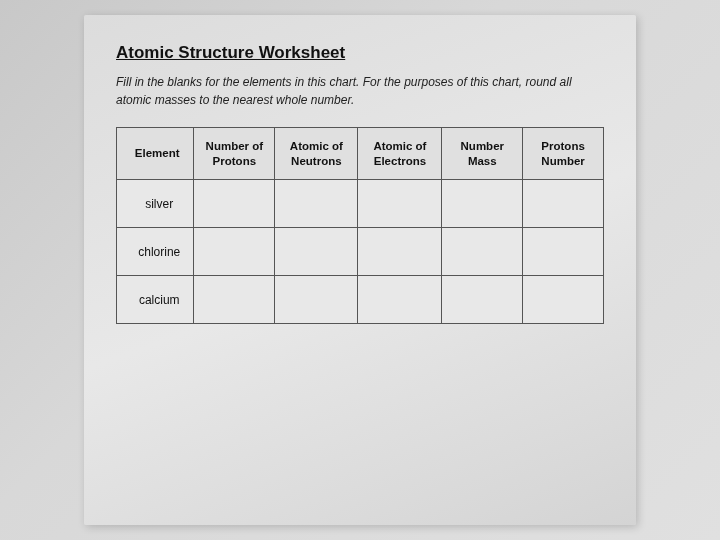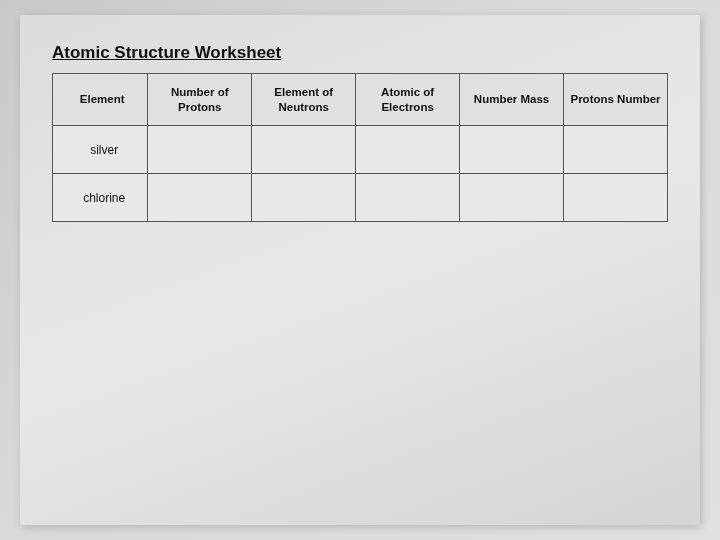--- a/index.html
+++ b/index.html
@@ -8,21 +8,21 @@
       width: 720px;
       height: 540px;
       background: linear-gradient(135deg, #c8c8c8 0%, #d8d8d8 40%, #e0e0e0 100%);
       font-family: Arial, sans-serif;
       display: flex;
       align-items: center;
       justify-content: center;
     }
 
     .slide {
-      width: 680px;
+      width: 552px;
       height: 510px;
       background: #e8e8e8;
       background: linear-gradient(160deg, #dcdcdc 0%, #e8e8e8 50%, #d4d4d4 100%);
       padding: 28px 32px 24px 32px;
       border-radius: 2px;
       box-shadow: 2px 2px 8px rgba(0,0,0,0.18);
     }
 
     .title {
       font-size: 17px;
@@ -78,27 +78,28 @@
 
     .data-col {
       width: 96px;
     }
   </style>
 </head>
 <body>
 
 <div class="slide">
   <div class="title">Atomic Structure Worksheet</div>
+  <div class="instructions">Fill in the blanks for the elements in this chart.  For the purposes of this chart, round all atomic masses to the nearest whole number.</div>
 
   <table class="worksheet-table">
     <thead>
       <tr>
         <th class="element-col">Element</th>
         <th class="data-col">Number of Protons</th>
-        <th class="data-col">Element of Neutrons</th>
+        <th class="data-col">Atomic of Neutrons</th>
         <th class="data-col">Atomic of Electrons</th>
         <th class="data-col">Number Mass</th>
         <th class="data-col">Protons Number</th>
       </tr>
     </thead>
     <tbody id="table-body">
         <tr>
           <td class="element-col">silver</td>
           <td class="data-col"></td>
           <td class="data-col"></td>
@@ -107,15 +108,23 @@
           <td class="data-col"></td>
         </tr>
         <tr>
           <td class="element-col">chlorine</td>
           <td class="data-col"></td>
           <td class="data-col"></td>
           <td class="data-col"></td>
           <td class="data-col"></td>
           <td class="data-col"></td>
         </tr>
+        <tr>
+          <td class="element-col">calcium</td>
+          <td class="data-col"></td>
+          <td class="data-col"></td>
+          <td class="data-col"></td>
+          <td class="data-col"></td>
+          <td class="data-col"></td>
+        </tr>
       </tbody>
   </table>
 </div>
 
 </body></html>

